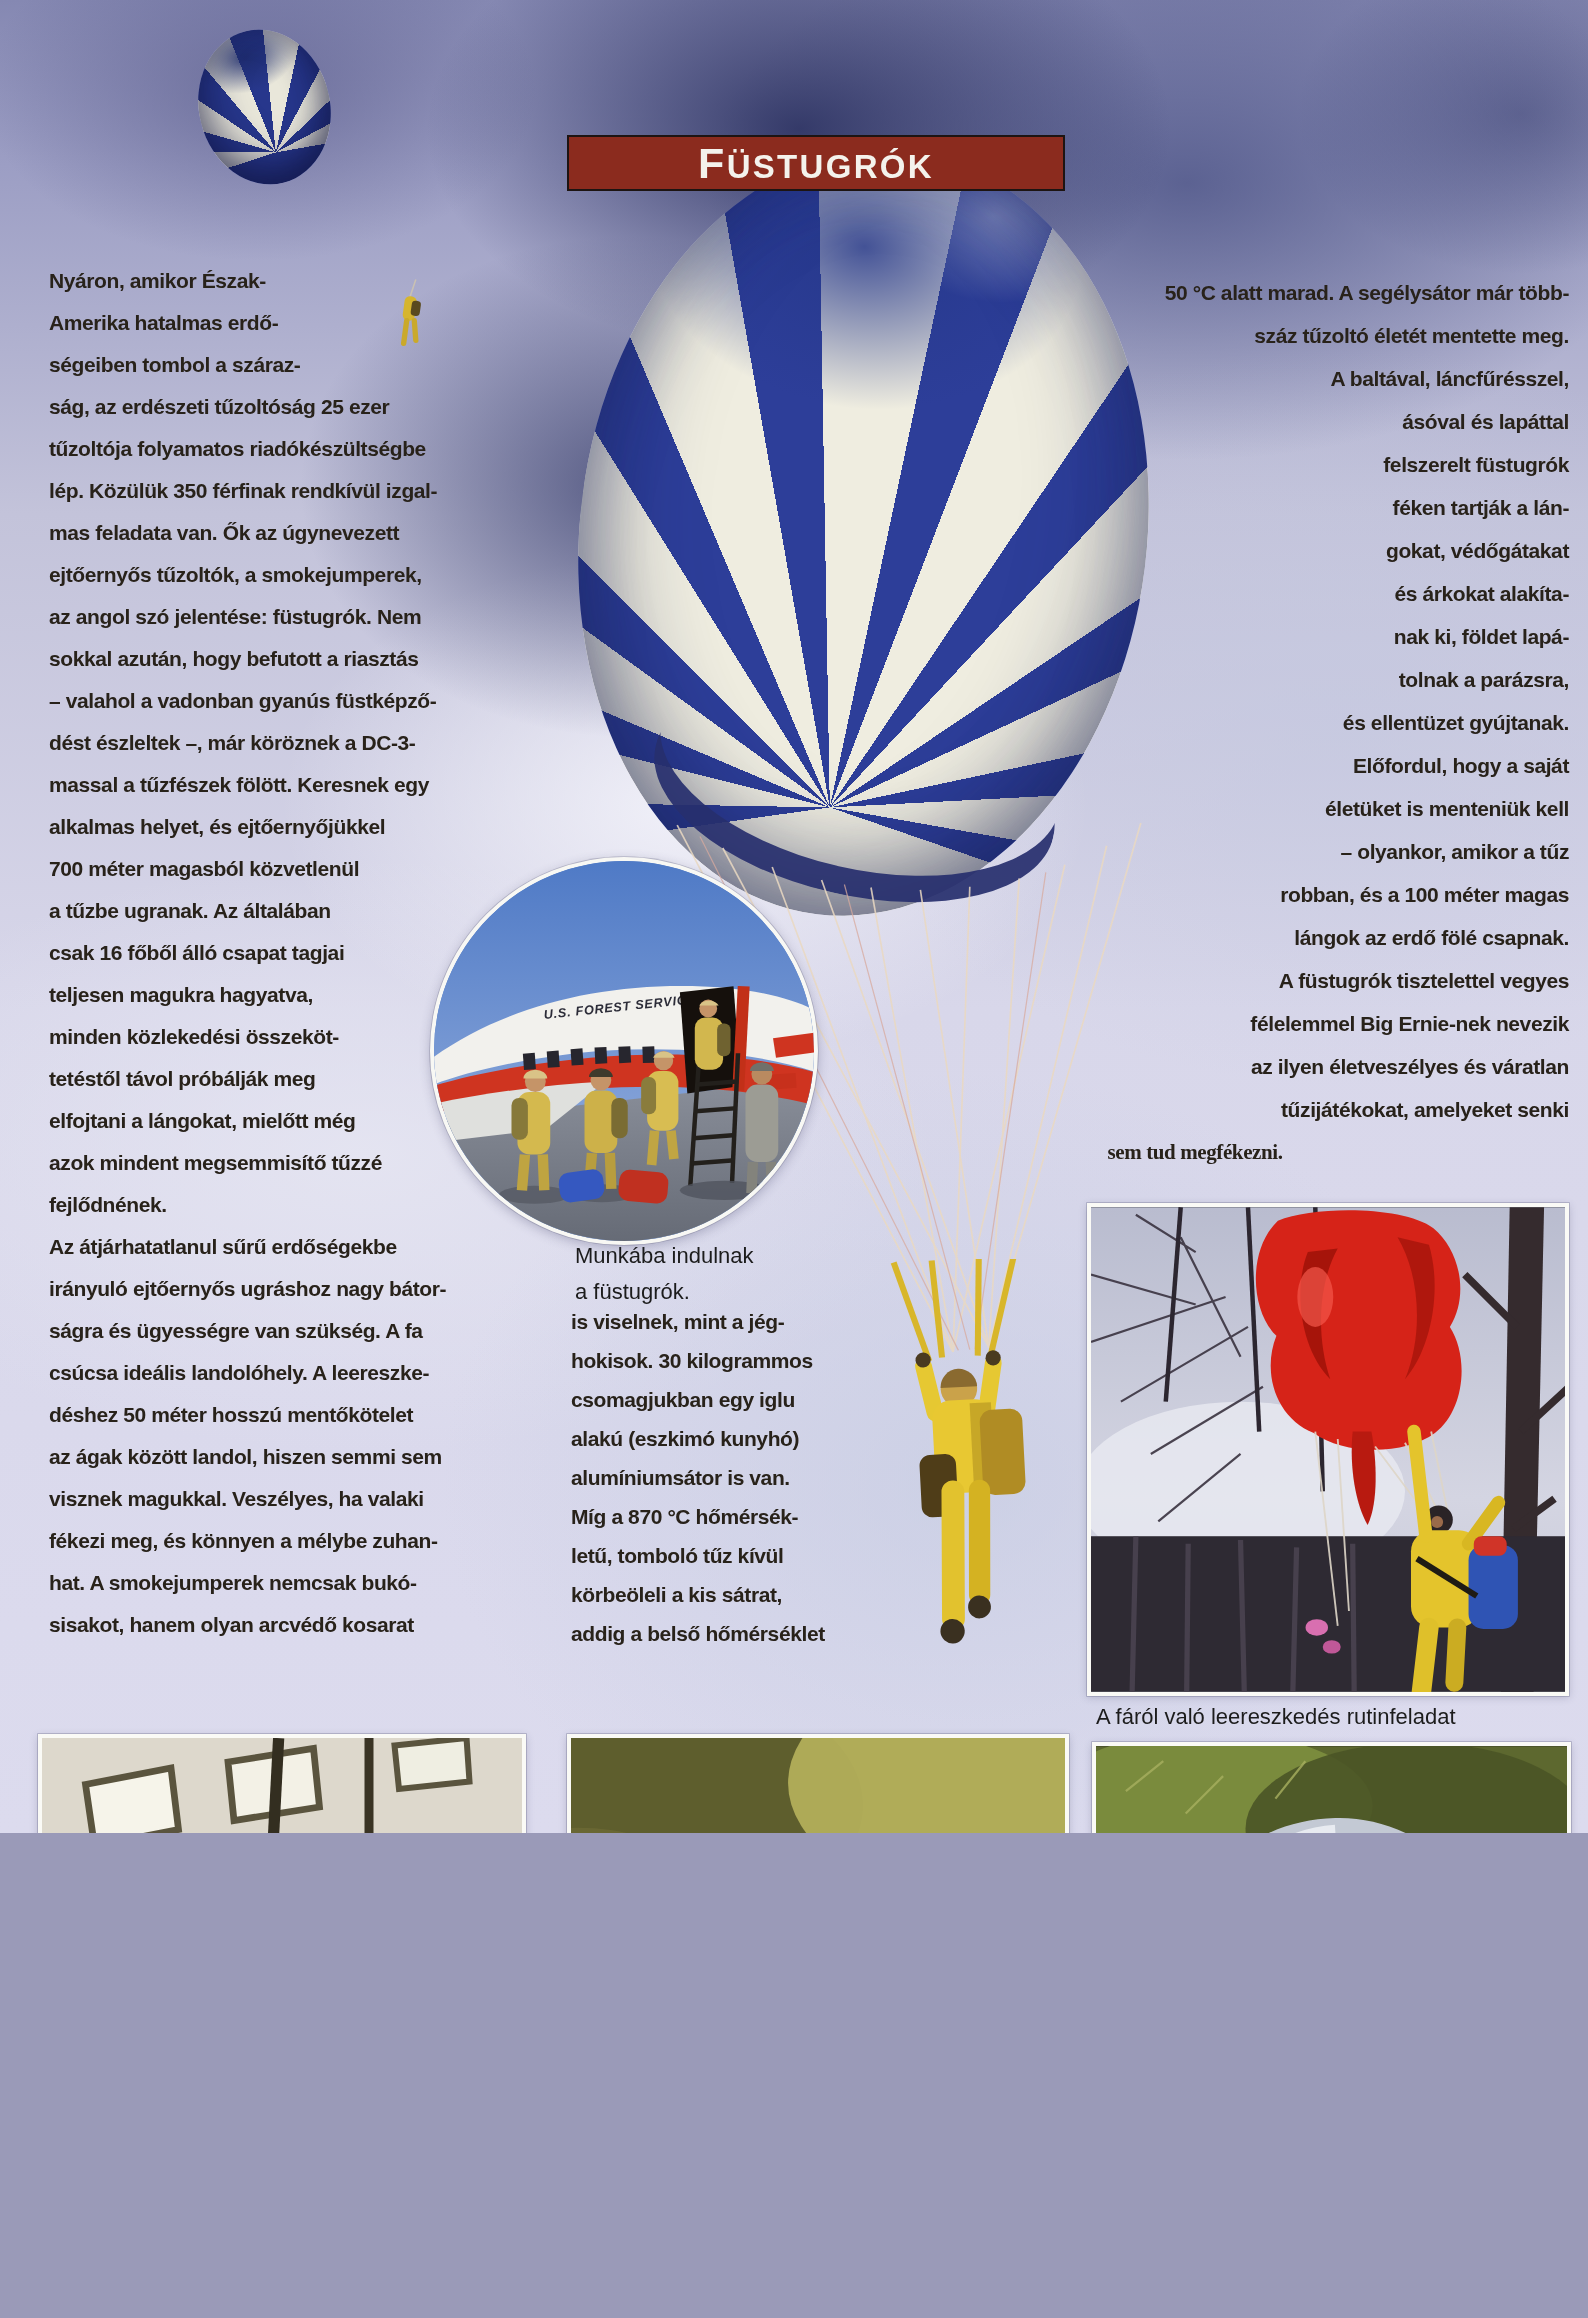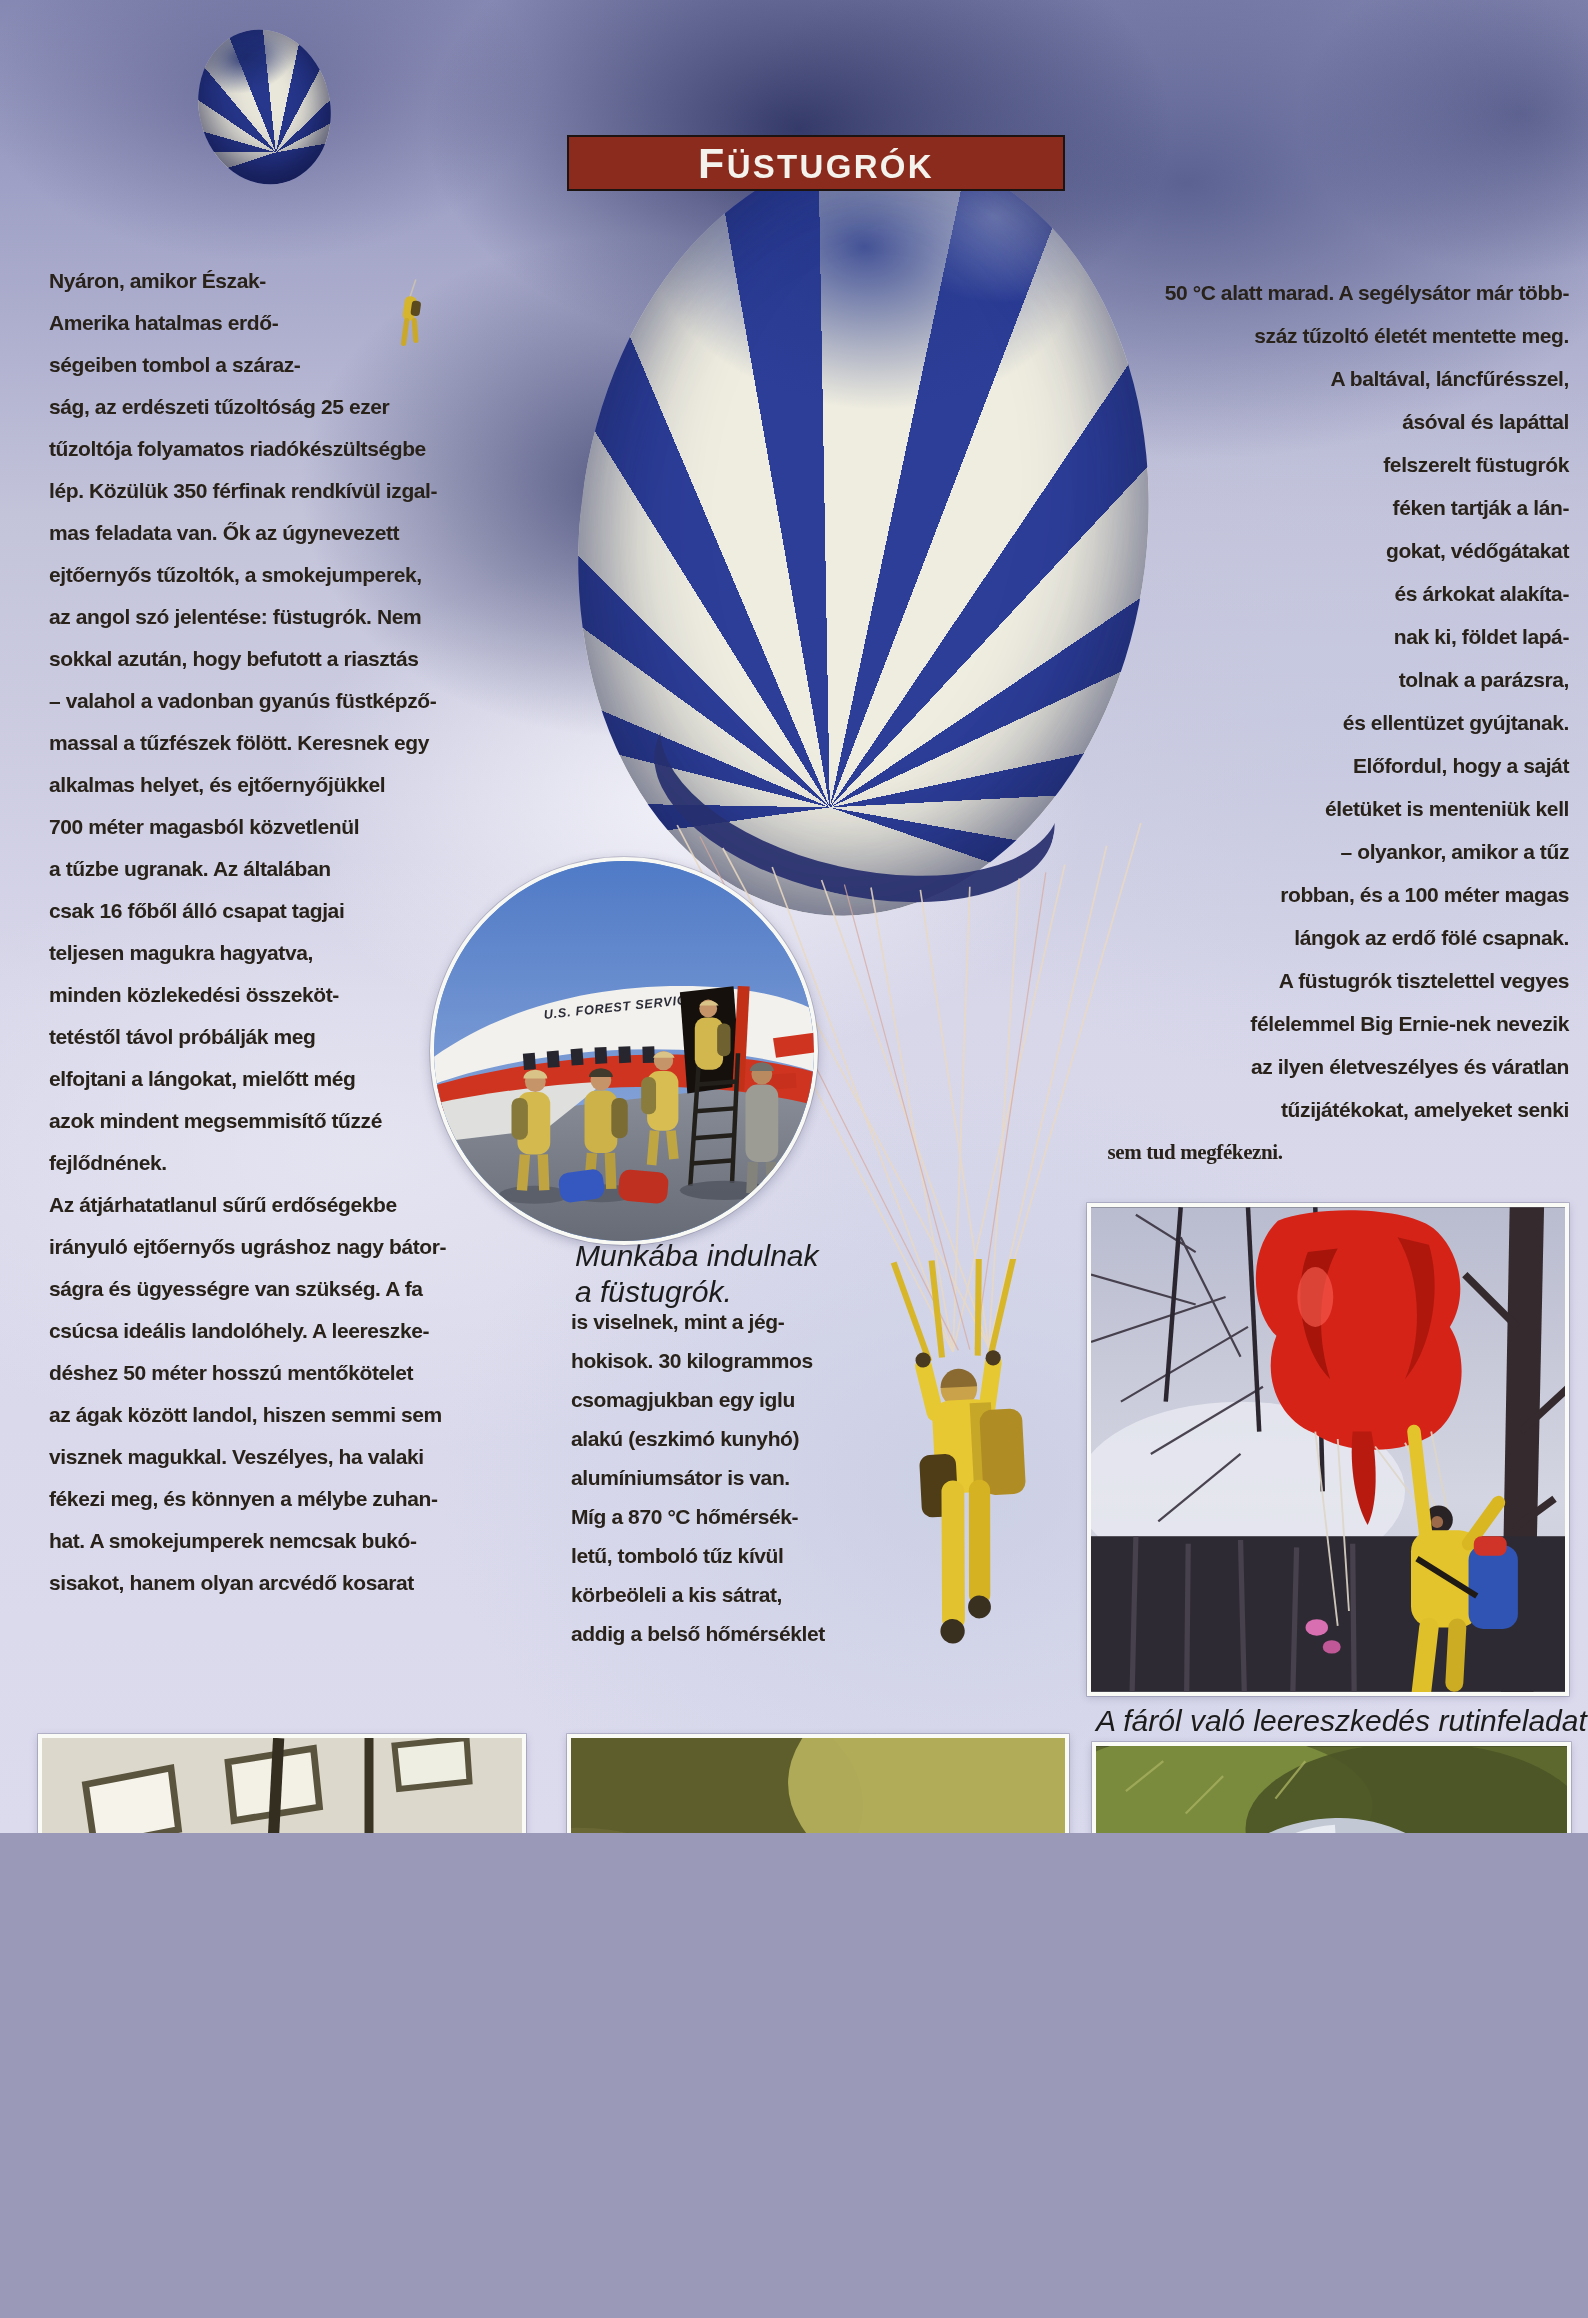--- a/index.html
+++ b/index.html
@@ -34,21 +34,21 @@
   
   .bodytext{ color:#28221a; font-weight:700; font-size:21px; letter-spacing:-0.4px; }
   .bodytext .tline{ white-space:nowrap; }
   #left-col{ left:49px; top:260px; width:525px; }
   #left-col .tline{ line-height:42px; }
   #right-col{ left:1097px; top:271px; width:472px; text-align:right; }
   #right-col .tline{ line-height:43px; }
   #right-col .tline:last-child{ text-align:left; padding-left:10.6px;font-family:Liberation Serif, serif; }
   #mid-col{ left:571px; top:1302px; width:319px; }
   #mid-col .tline{ line-height:39px; }
-  .caption{ font-style:italic; font-weight:400; color:#1c1c1c; font-size:30px; }
+  .caption{ font-weight:400; color:#1c1c1c; font-size:22px; }
   #mid-caption{ left:575px; top:1238px; }
   #mid-caption .tline{ line-height:36px; white-space:nowrap; }
   #cap-tree{ left:1096px; top:1704px; }
   #cap-bl{ left:43px; top:2232px; }
   #cap-bm{ left:577px; top:2236px; }
   #cap-br{ left:1100px; top:2236px; }
   
   #canopy{
     left:580px; top:149px; width:567px; height:768px; border-radius:50%;
     transform:rotate(7deg);
@@ -173,20 +173,21 @@
       <div class="tline">Amerika hatalmas erdő-</div>
       <div class="tline">ségeiben tombol a száraz-</div>
       <div class="tline">ság, az erdészeti tűzoltóság 25 ezer</div>
       <div class="tline">tűzoltója folyamatos riadókészültségbe</div>
       <div class="tline">lép. Közülük 350 férfinak rendkívül izgal-</div>
       <div class="tline">mas feladata van. Ők az úgynevezett</div>
       <div class="tline">ejtőernyős tűzoltók, a smokejumperek,</div>
       <div class="tline">az angol szó jelentése: füstugrók. Nem</div>
       <div class="tline">sokkal azután, hogy befutott a riasztás</div>
       <div class="tline">– valahol a vadonban gyanús füstképző-</div>
+      <div class="tline">dést észleltek –, már köröznek a DC-3-</div>
       <div class="tline">massal a tűzfészek fölött. Keresnek egy</div>
       <div class="tline">alkalmas helyet, és ejtőernyőjükkel</div>
       <div class="tline">700 méter magasból közvetlenül</div>
       <div class="tline">a tűzbe ugranak. Az általában</div>
       <div class="tline">csak 16 főből álló csapat tagjai</div>
       <div class="tline">teljesen magukra hagyatva,</div>
       <div class="tline">minden közlekedési összeköt-</div>
       <div class="tline">tetéstől távol próbálják meg</div>
       <div class="tline">elfojtani a lángokat, mielőtt még</div>
       <div class="tline">azok mindent megsemmisítő tűzzé</div>

